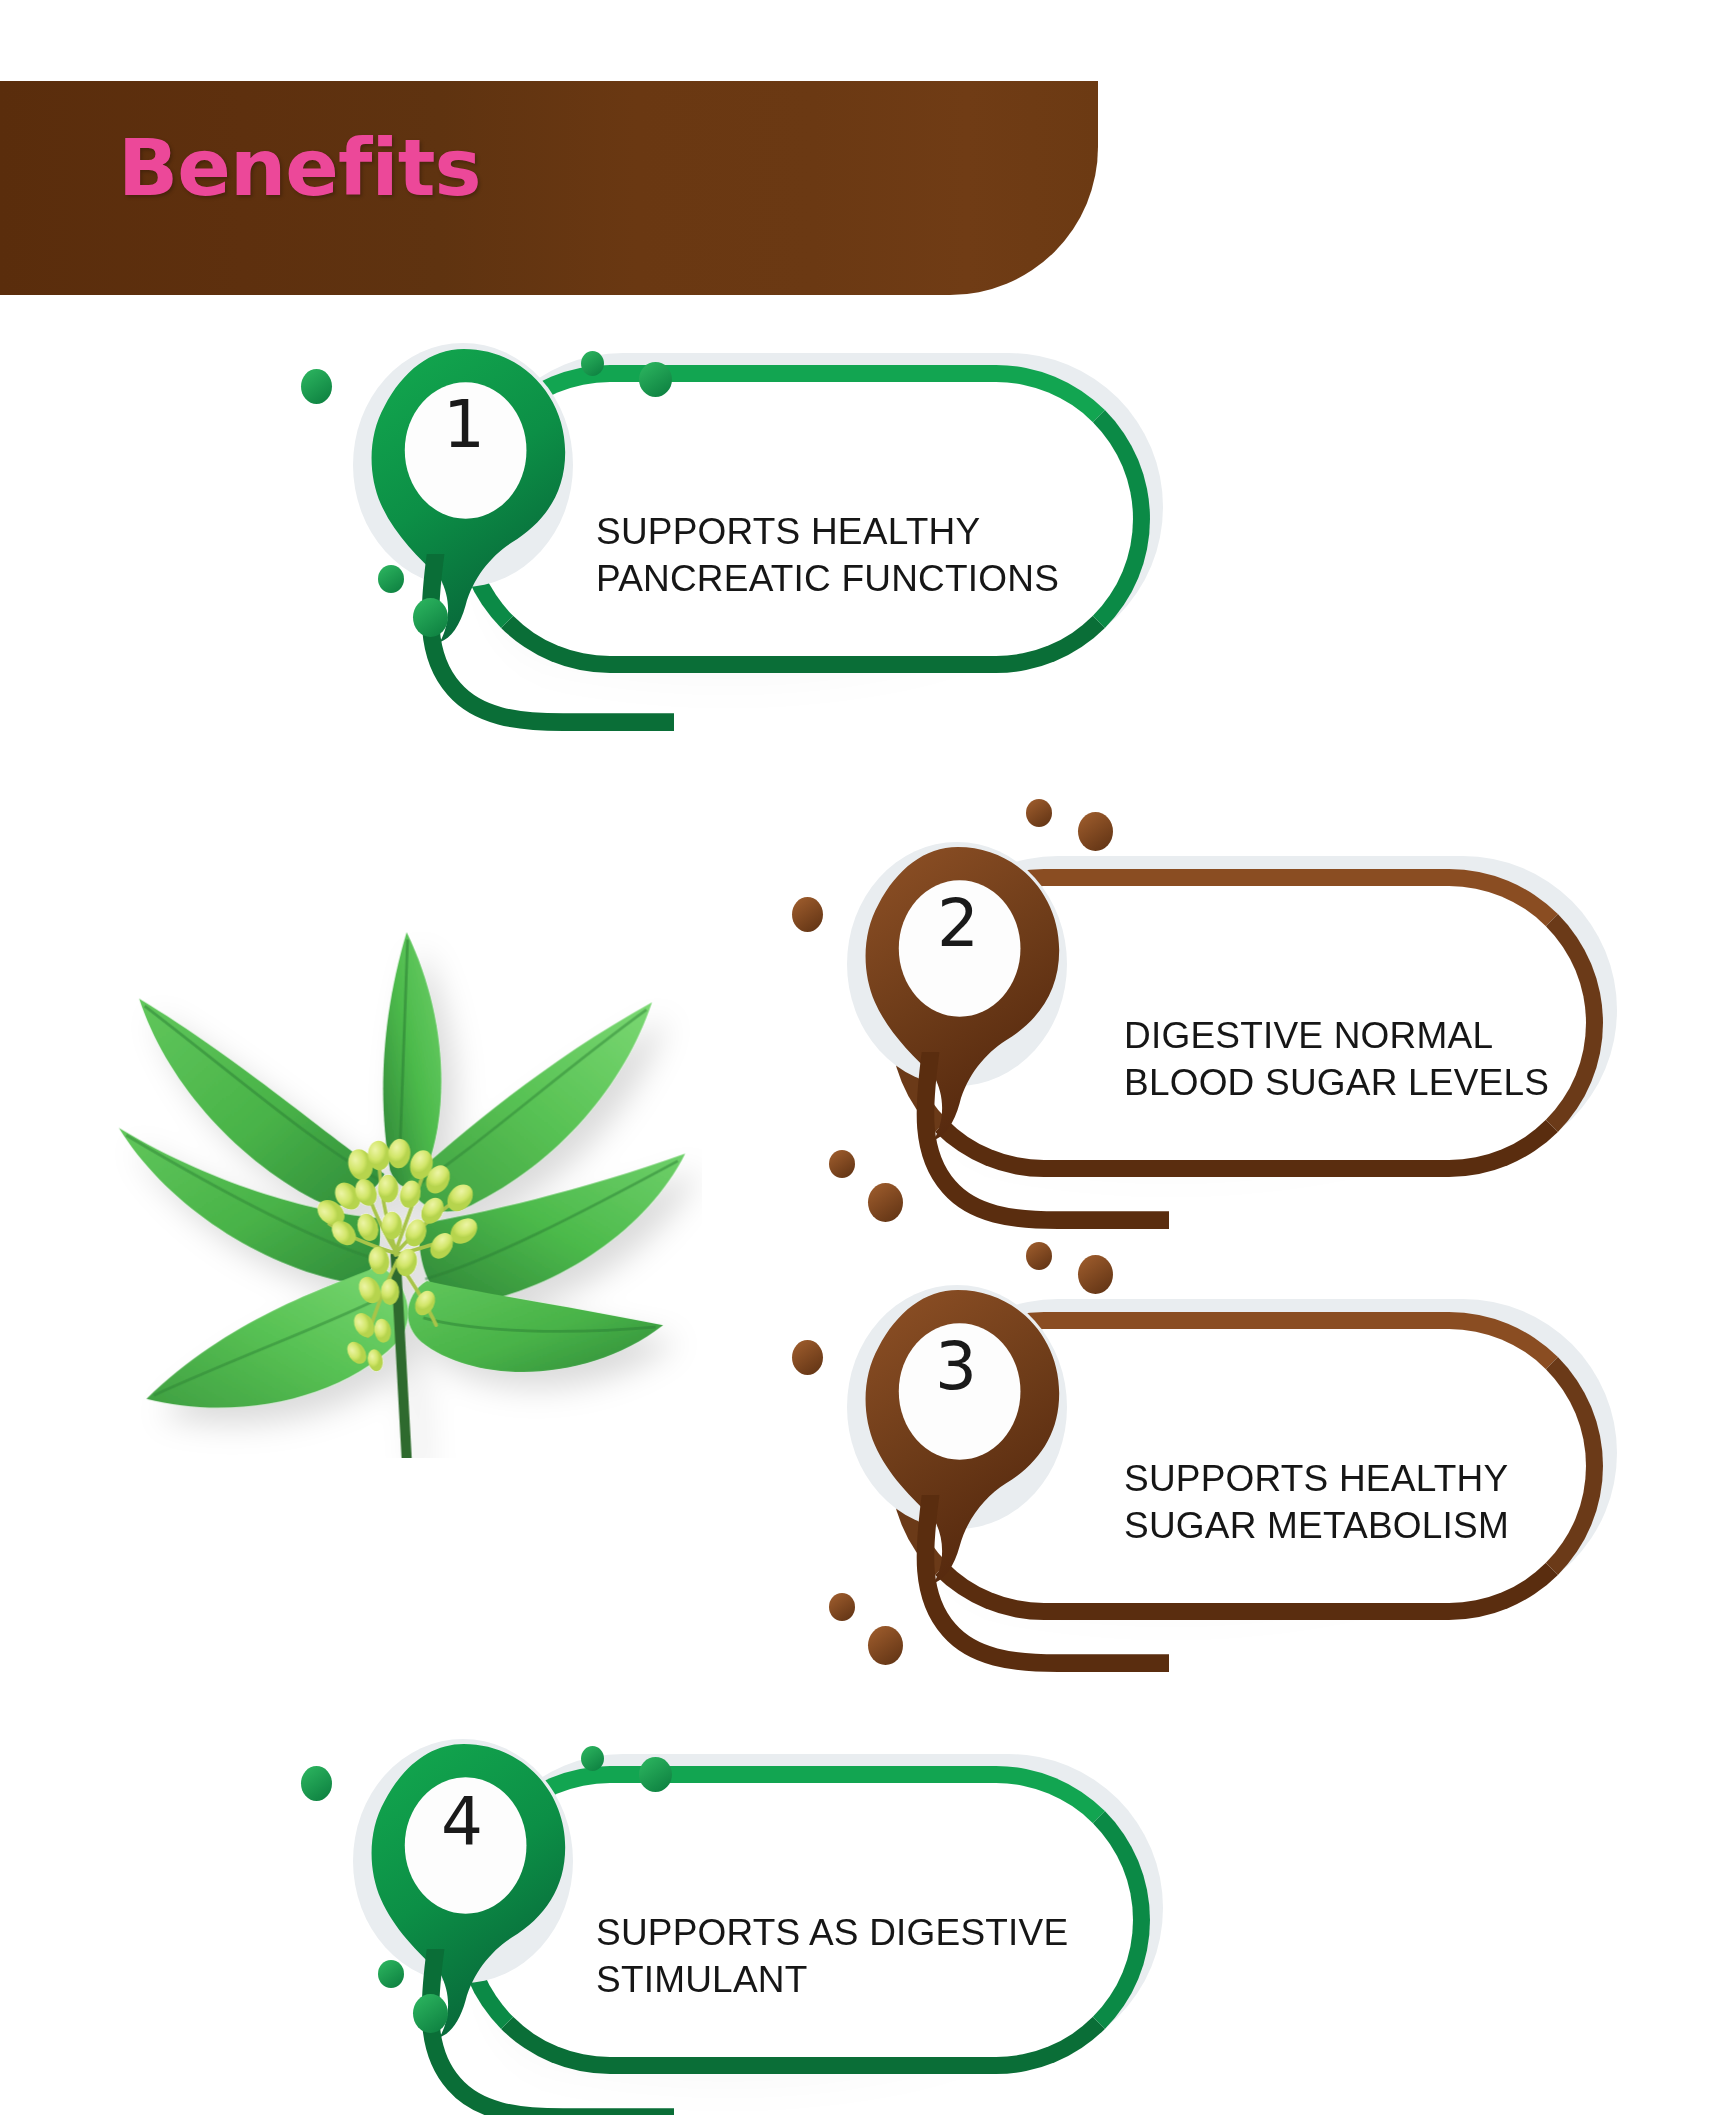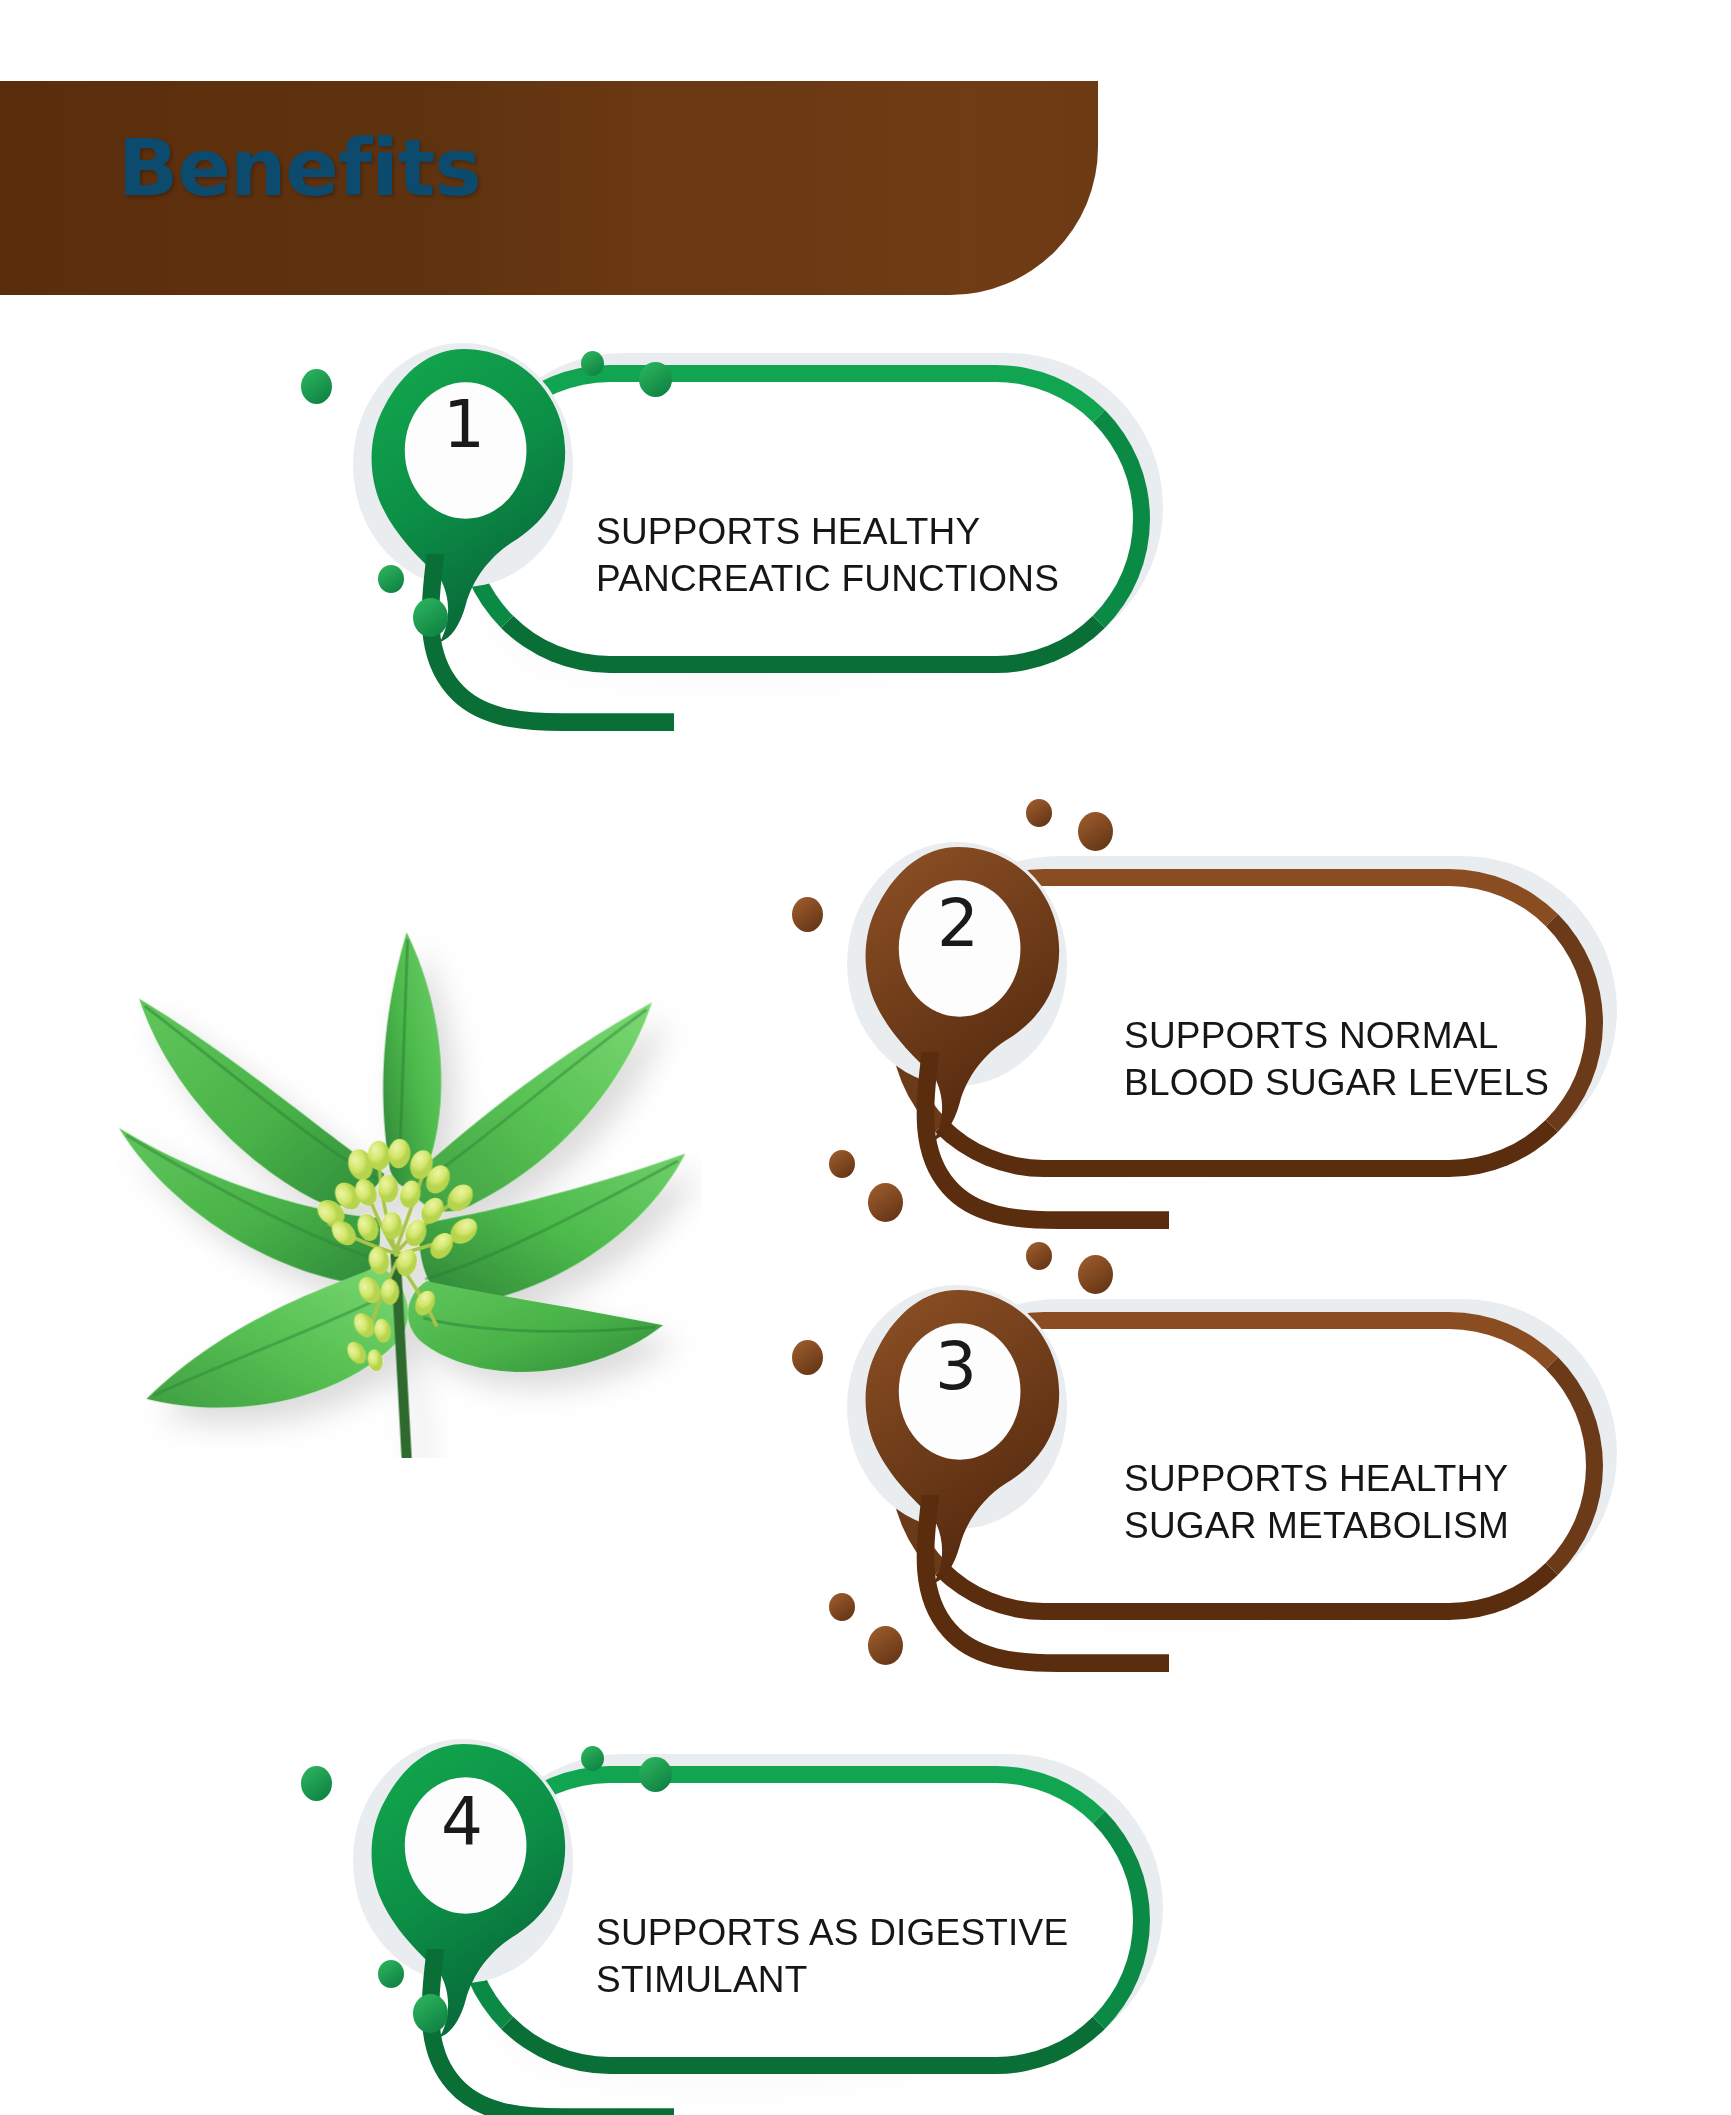--- a/index.html
+++ b/index.html
@@ -16,21 +16,21 @@
     position:absolute; left:0; top:81px; width:1098px; height:214px;
     background:linear-gradient(90deg,#5a2d0c 0%, #5e300e 22%, #5f3310 40%,
                                #6a3812 58%, #6b3913 74%, #703c15 88%, #6c3a13 100%);
     border-bottom-right-radius:148px;
     border-top-right-radius:0;
   }
   .banner-title{
     position:absolute; left:118px; top:129px;
     font-family:"DejaVu Sans", sans-serif;
     font-weight:700; font-size:79px; letter-spacing:-0.9px;
-    color:#0c4a6e; line-height:1;
+    color:#ec4899; line-height:1;
     text-shadow:1.8px 1.8px 3.7px rgba(0,0,0,0.25);
   }
 
   
   .plant-wrap{
     position:absolute; left:102px; top:923px; width:600px; height:535px;
   }
   .plant-svg{ width:100%; height:100%; display:block; }
 
   .pill-shadow{
@@ -217,21 +217,21 @@
   <div class="dot" style="left:581px; top:351px; width:23px; height:25px; background:linear-gradient(145deg,#2eb861,#0b7c3e);"></div>
   <div class="dot" style="left:639px; top:362px; width:33px; height:35px; background:linear-gradient(145deg,#2eb861,#0b7c3e);"></div>
   <div class="dot" style="left:378px; top:565px; width:26px; height:28px; background:linear-gradient(145deg,#2eb861,#0b7c3e);"></div>
   <div class="dot" style="left:413px; top:598px; width:35px; height:39px; background:linear-gradient(145deg,#2eb861,#0b7c3e);"></div>
 </div>
 
 <div>
   <div class="pill-softshadow" style="left:932px; top:923px; width:683px; height:277px;"></div>
   <div class="pill-shadow" style="left:904px; top:856px; width:713px; height:308px;"></div>
   <div class="pill" style="left:890px; top:869px; width:713px; height:308px; border-width:17.5px; border-color:#8a4d22 #6b3a18 #5a2d0f #6b3a18;"></div>
-  <div class="pill-text" style="left:1124px; top:1012px; width:517px;">SUPPORTS NORMAL
+  <div class="pill-text" style="left:1124px; top:1012px; width:517px;">DIGESTIVE NORMAL
 BLOOD SUGAR LEVELS</div>
 
   <div class="badge-halo" style="left:847px; top:842px; width:220px; height:244px;"></div>
   <div class="pin" style="left:856px; top:847px; width:222px; height:295px;">
     <svg viewBox="0 0 240 320">
       <defs>
         <linearGradient id="g2a" x1="0" y1="0" x2="0.45" y2="1">
           <stop offset="0%" stop-color="#8f5126"></stop>
           <stop offset="55%" stop-color="#6e3c19"></stop>
           <stop offset="100%" stop-color="#56290e"></stop>

